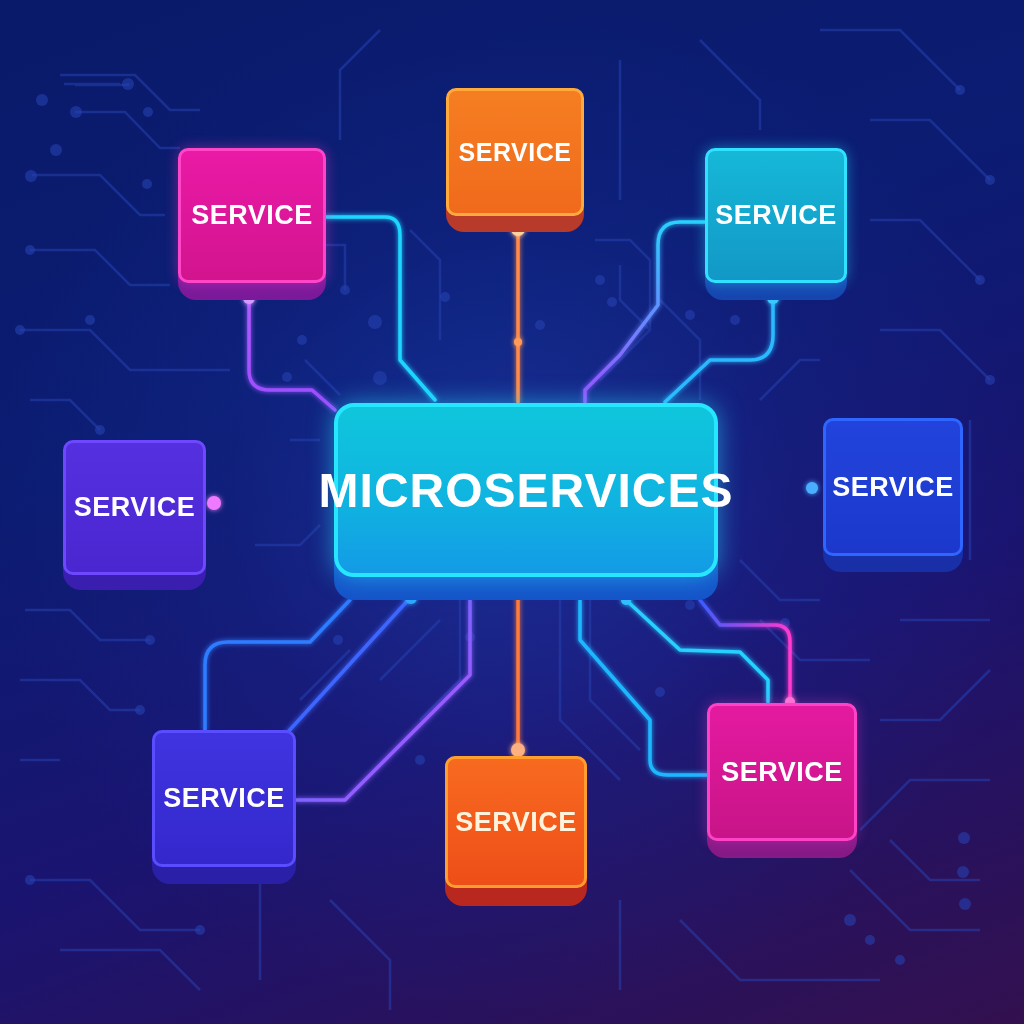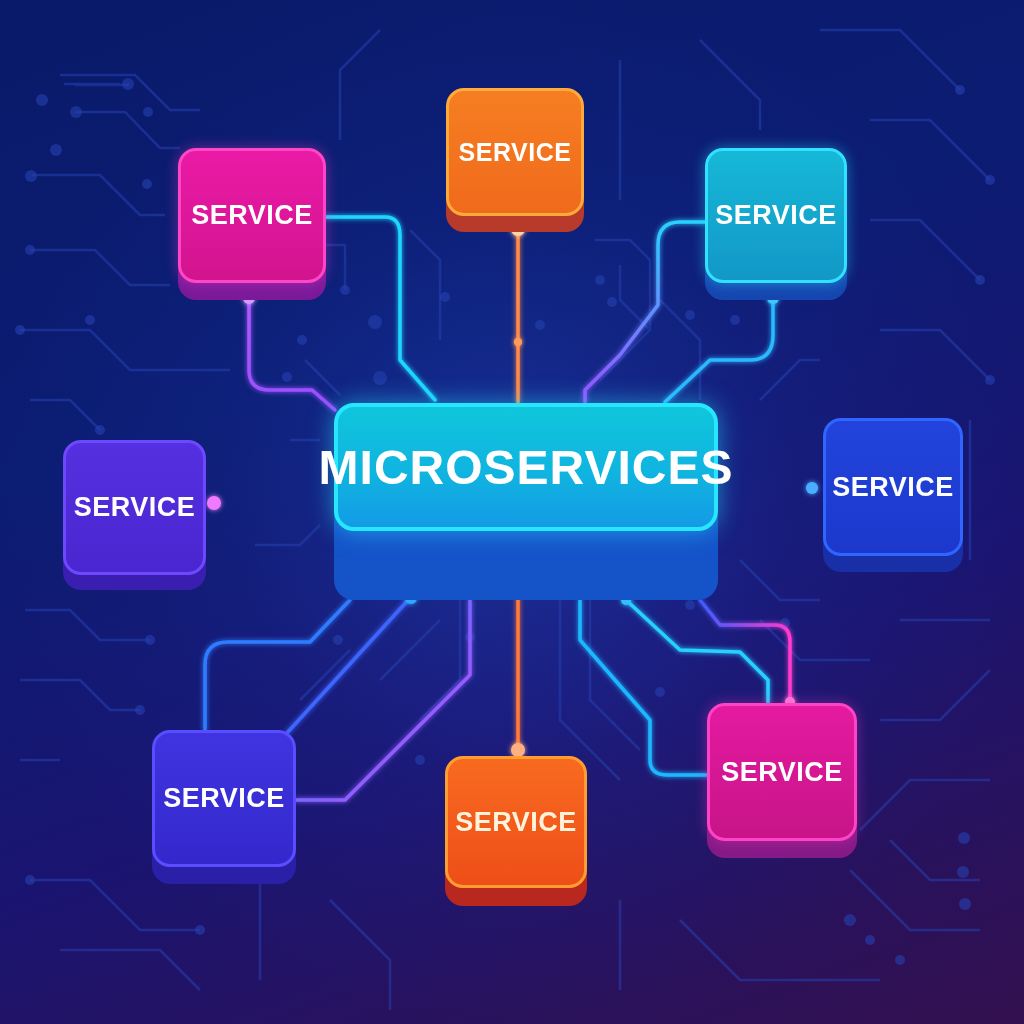--- a/index.html
+++ b/index.html
@@ -2,25 +2,25 @@
 <html><head>
 <meta charset="utf-8">
 <style>
   html, body { margin:0; padding:0; }
   body { width:1024px; height:1024px; overflow:hidden; position:relative;
          background: linear-gradient(160deg, #0a1a6a 0%, #0b1c72 35%, #1a1470 65%, #33104f 100%);
          font-family: "Liberation Sans", "DejaVu Sans", sans-serif; }
   .bg-glow { position:absolute; inset:0;
     background: radial-gradient(circle at 512px 500px, rgba(40,90,220,0.35) 0, rgba(30,60,180,0.15) 280px, rgba(0,0,0,0) 520px); }
   svg.layer { position:absolute; left:0; top:0; width:1024px; height:1024px; }
-  .box { position:absolute; border-radius:18px; display:flex; align-items:center; justify-content:center;
+  .box { position:absolute; border-radius:10px; display:flex; align-items:center; justify-content:center;
          color:#ffffff; font-weight:bold; letter-spacing:0.5px; box-sizing:border-box; }
   .box .label { font-size:27px; font-family: "Liberation Sans", "DejaVu Sans", sans-serif; font-weight:bold; }
   .base { position:absolute; border-radius:18px; }
-  .hub { position:absolute; left:334px; top:403px; width:384px; height:128px; border-radius:20px;
+  .hub { position:absolute; left:334px; top:403px; width:384px; height:174px; border-radius:20px;
          background: linear-gradient(180deg, #0fc6dc 0%, #10b4e0 55%, #139be6 100%);
          border:4px solid #27e6ff; box-shadow: 0 0 24px rgba(40,220,255,0.55);
          display:flex; align-items:center; justify-content:center; box-sizing:border-box; }
   .hub-base { position:absolute; left:334px; top:450px; width:384px; height:150px; border-radius:20px;
               background:#1553c9; }
   .hub .label { font-size:48px; color:#fff; font-weight:bold; letter-spacing:1px;
                 font-family: "Liberation Sans", "DejaVu Sans", sans-serif; }
 </style>
 </head>
 <body>

